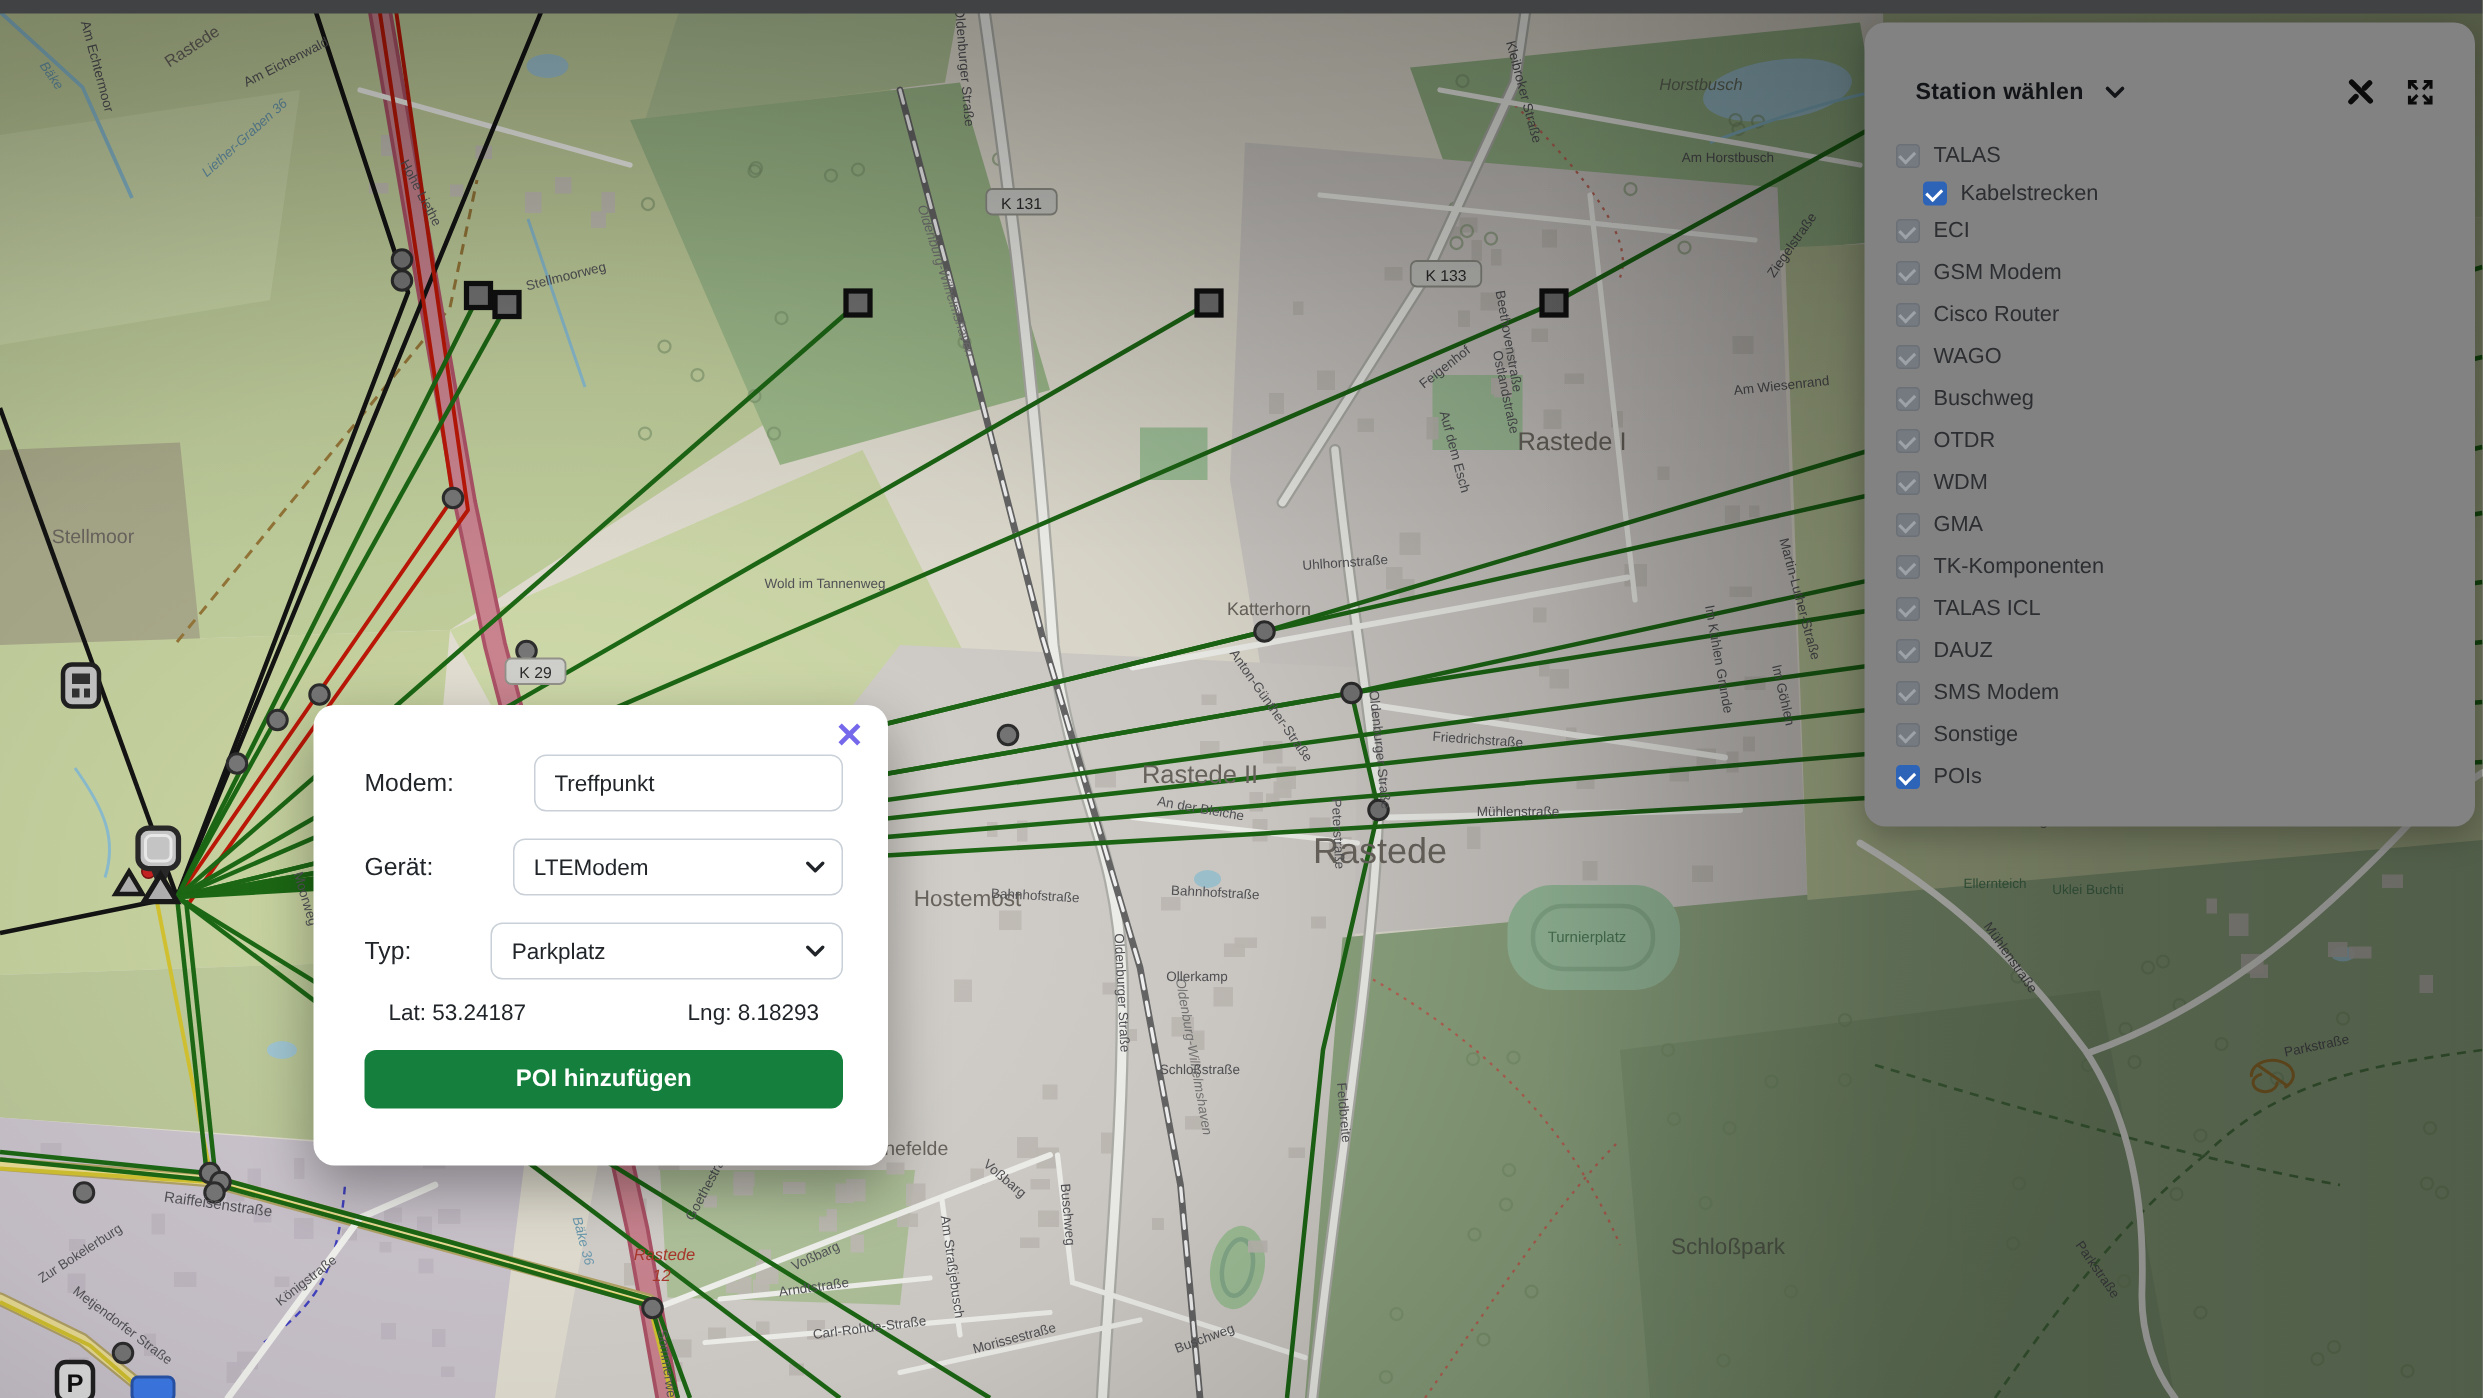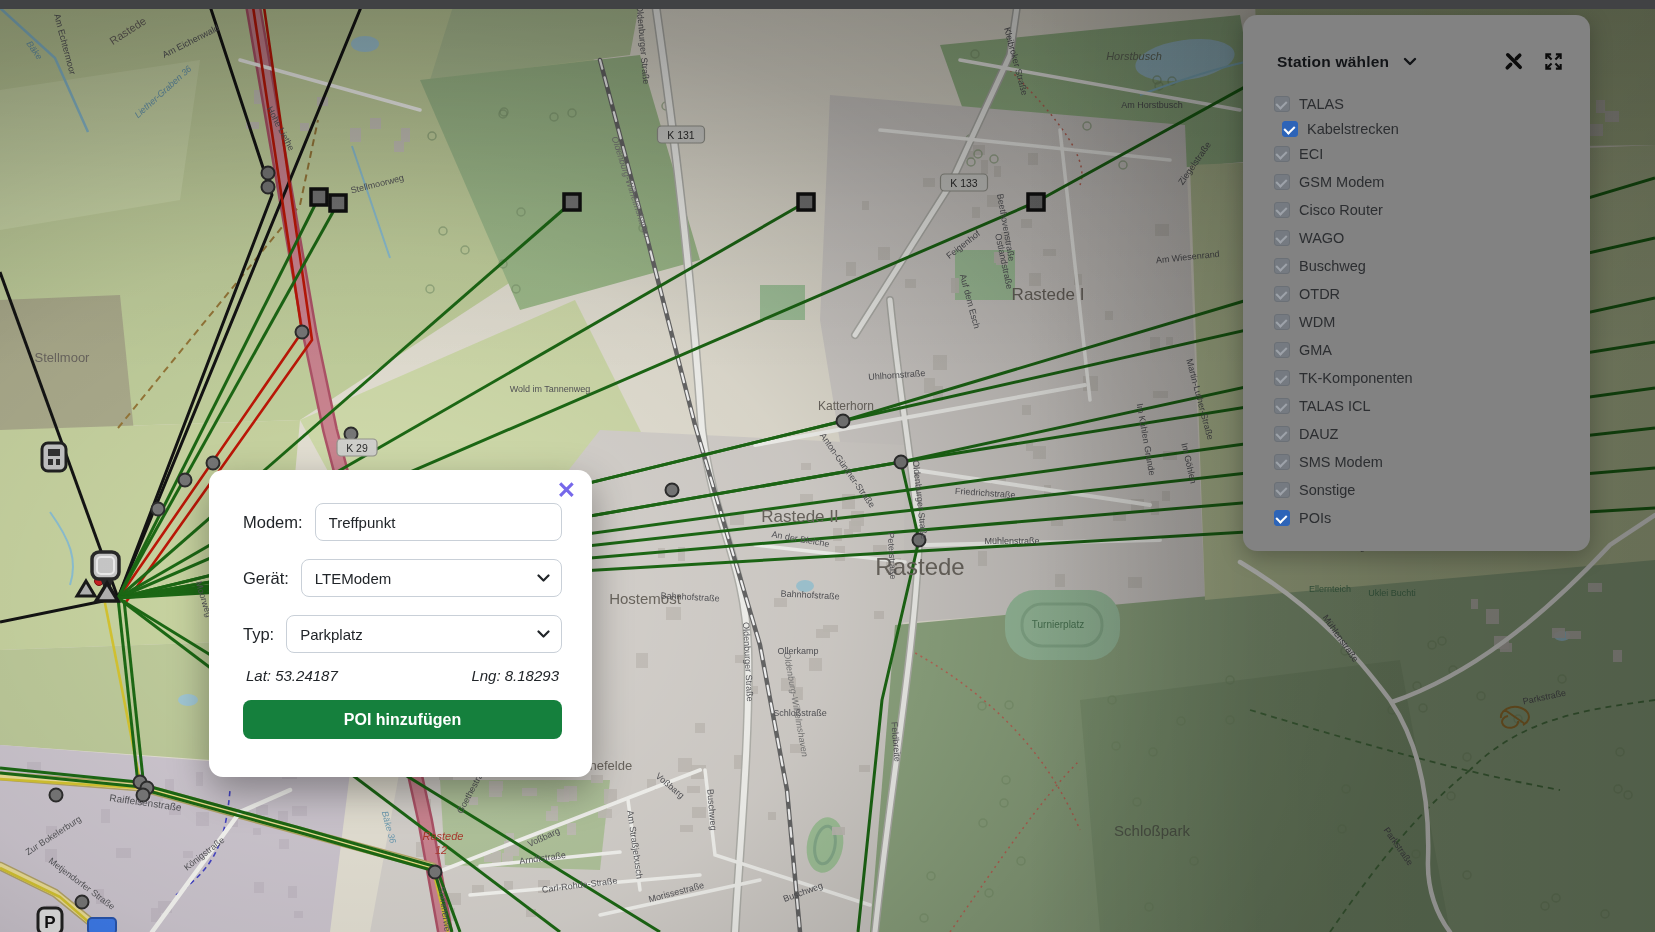--- a/index.html
+++ b/index.html
@@ -8,54 +8,54 @@
   #stage{position:absolute;inset:0;width:1655px;height:932px;overflow:hidden;}
   
   #map-svg{position:absolute;left:0;top:0;z-index:1;}
   #vignette{position:absolute;inset:0;z-index:2;pointer-events:none;
     background:
       linear-gradient(90deg, rgba(0,0,0,0) 62%, rgba(0,0,0,.16) 76%, rgba(0,0,0,.22) 100%),
       linear-gradient(180deg, rgba(0,0,0,.16) 0%, rgba(0,0,0,.05) 22%, rgba(0,0,0,0) 40%),
       radial-gradient(1050px 780px at 360px 600px, rgba(0,0,0,0) 0%, rgba(0,0,0,.08) 45%, rgba(0,0,0,.24) 78%, rgba(0,0,0,.30) 100%);}
   #top-strip{position:absolute;left:0;top:0;width:100%;height:9px;background:#414244;z-index:6;}
   
-  #station-panel{position:absolute;left:1243px;top:15px;width:347px;height:536px;
+  #station-panel{position:absolute;left:1243px;top:15px;width:407px;height:536px;
     background:#828282;border-radius:14px;z-index:4;box-shadow:0 6px 22px rgba(0,0,0,.25);}
   .panel-head{display:flex;align-items:center;margin:36px 26px 0 34px;}
   .panel-title{font-size:15.5px;font-weight:600;color:#121417;letter-spacing:.2px;}
   .chev{margin-left:14px;display:inline-flex;}
   .head-icons{margin-left:auto;display:flex;gap:19px;align-items:center;}
   .head-icons svg{display:block;cursor:pointer;}
   #station-list{margin-top:18px;}
-  .st-row{display:flex;align-items:center;height:28px;padding-left:31px;}
+  .st-row{display:flex;align-items:center;height:28px;padding-left:21px;}
   .st-row.sub{height:22px;padding-left:39px;}
   .cb{width:14px;height:14px;border-radius:3px;flex:0 0 auto;display:flex;
       align-items:center;justify-content:center;cursor:pointer;}
   .cb.dis{background:#757a81;border:1px solid #6b7076;}
   .cb.on{background:#2d64b8;border:1px solid #2d64b8;}
   .cb i{width:8px;height:4.5px;border-left:2px solid #fff;border-bottom:2px solid #fff;
         transform:rotate(-45deg) translateY(-1px);display:block;}
   .cb.dis i{border-color:#9da2a9;}
   .st-label{margin-left:9px;font-size:14.5px;color:#2c2e31;}
   
   #poi-modal{position:absolute;left:209px;top:470px;width:383px;height:307px;background:#fff;
     border-radius:14px;z-index:5;box-shadow:0 14px 38px rgba(0,0,0,.35);
     padding:33px 30px 32px 34px;box-sizing:border-box;color:#212529;}
   #modal-close{position:absolute;top:4px;right:10px;font-size:23px;font-weight:700;
     color:#7668ea;cursor:pointer;line-height:28px;padding:2px 6px;}
   .field-row{display:flex;align-items:center;margin-bottom:18px;}
   .field-row label{font-size:16.5px;margin-right:12px;white-space:nowrap;}
-  .ctl-wrap{position:relative;flex:1;display:flex;}
+  .ctl-wrap{position:relative;flex:1;display:flex;margin-left:41px;}
   .ctl-wrap input,.ctl-wrap select{flex:1;width:100%;height:38px;border:1px solid #c9d0d8;
     border-radius:8px;font-size:15px;font-family:"Liberation Sans",sans-serif;color:#212529;
     padding:0 13px;box-sizing:border-box;background:#fff;outline:none;
     appearance:none;-webkit-appearance:none;}
   .sel-chev{position:absolute;right:12px;top:50%;transform:translateY(-50%);pointer-events:none;display:flex;}
   #row-typ{margin-bottom:14px;}
-  .latlng{display:flex;justify-content:space-between;font-size:15px;margin:6px 3px 16px;font-style:italic;}
+  .latlng{display:flex;justify-content:space-between;font-size:15px;margin:6px 16px 16px;}
   #poi-submit{width:100%;height:39px;border:none;border-radius:8px;color:#fff;
     font-size:16px;font-weight:700;font-family:"Liberation Sans",sans-serif;cursor:pointer;}
   
   text{font-family:"Liberation Sans",sans-serif;}
 </style>
 </head>
 <body>
 
 <div id="stage">
 

